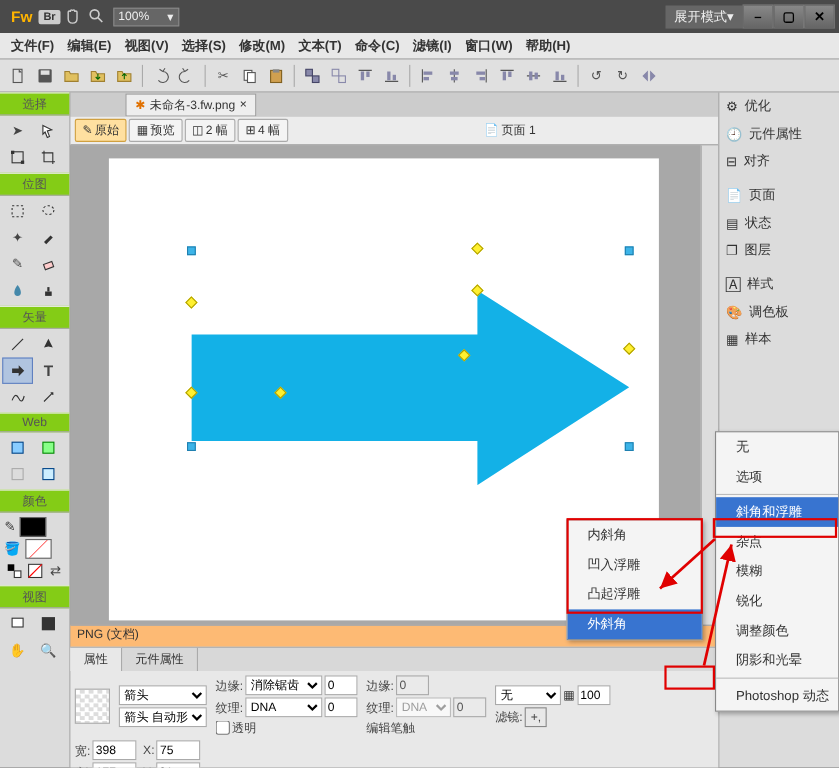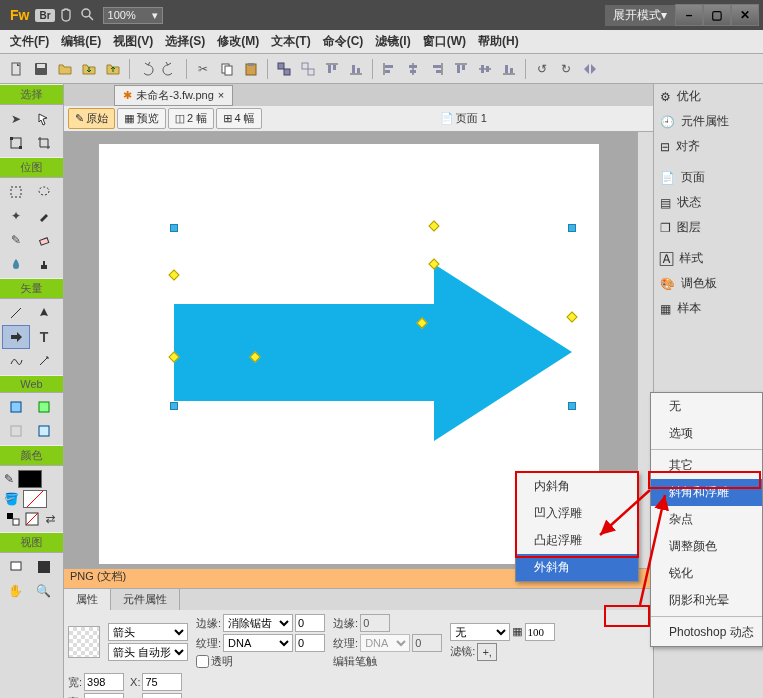--- a/index.html
+++ b/index.html
@@ -493,21 +493,21 @@
               <input class="prop-input" disabled="" style="width: 30px;" value="0">
             </div>
           <div class="prop-field" style="color:#333">
               <span class="lbl">编辑笔触</span>
             </div>
         </div>
         <div style="display:flex;flex-direction:column;gap:2px">
           <div class="prop-field">
               <select class="prop-select" style="width:60px"><option>无</option></select>
               <span>▦</span>
-              <input class="prop-input" style="width: 30px; font-family: Liberation Serif, serif;" value="100">
+              <input class="prop-input" style="width: 30px;" value="100">
             </div>
           <div class="prop-field">
               <span class="lbl">滤镜:</span>
               <span class="tool-btn" style="border:1px solid #888;width:20px;height:18px">+,</span>
             </div>
         </div>
       </div>
       <div style="display:flex;gap:6px;padding:0 4px">
         <div class="prop-field">
             <span class="lbl">宽:</span>
@@ -570,25 +570,25 @@
         <span>▦</span>
         <span>样本</span>
       </div>
   </div>
 </div>
 
 <div class="ctx-menu" style="left:650px; top:392px; width:113px">
   <div class="ctx-item">无</div>
   <div class="ctx-item">选项</div>
   <div style="height:1px;background:#bbb;margin:2px 0"></div>
-  <div class="ctx-item">其它</div>
   <div class="ctx-item hi">斜角和浮雕</div>
   <div class="ctx-item">杂点</div>
+  <div class="ctx-item">模糊</div>
+  <div class="ctx-item">锐化</div>
   <div class="ctx-item">调整颜色</div>
-  <div class="ctx-item">锐化</div>
   <div class="ctx-item">阴影和光晕</div>
   <div style="height:1px;background:#bbb;margin:2px 0"></div>
   <div class="ctx-item">Photoshop 动态</div>
 </div>
 
 <div class="ctx-menu" style="left:515px; top:472px; width:124px">
   <div class="ctx-item">内斜角</div>
   <div class="ctx-item">凹入浮雕</div>
   <div class="ctx-item">凸起浮雕</div>
   <div class="ctx-item hi">外斜角</div>

